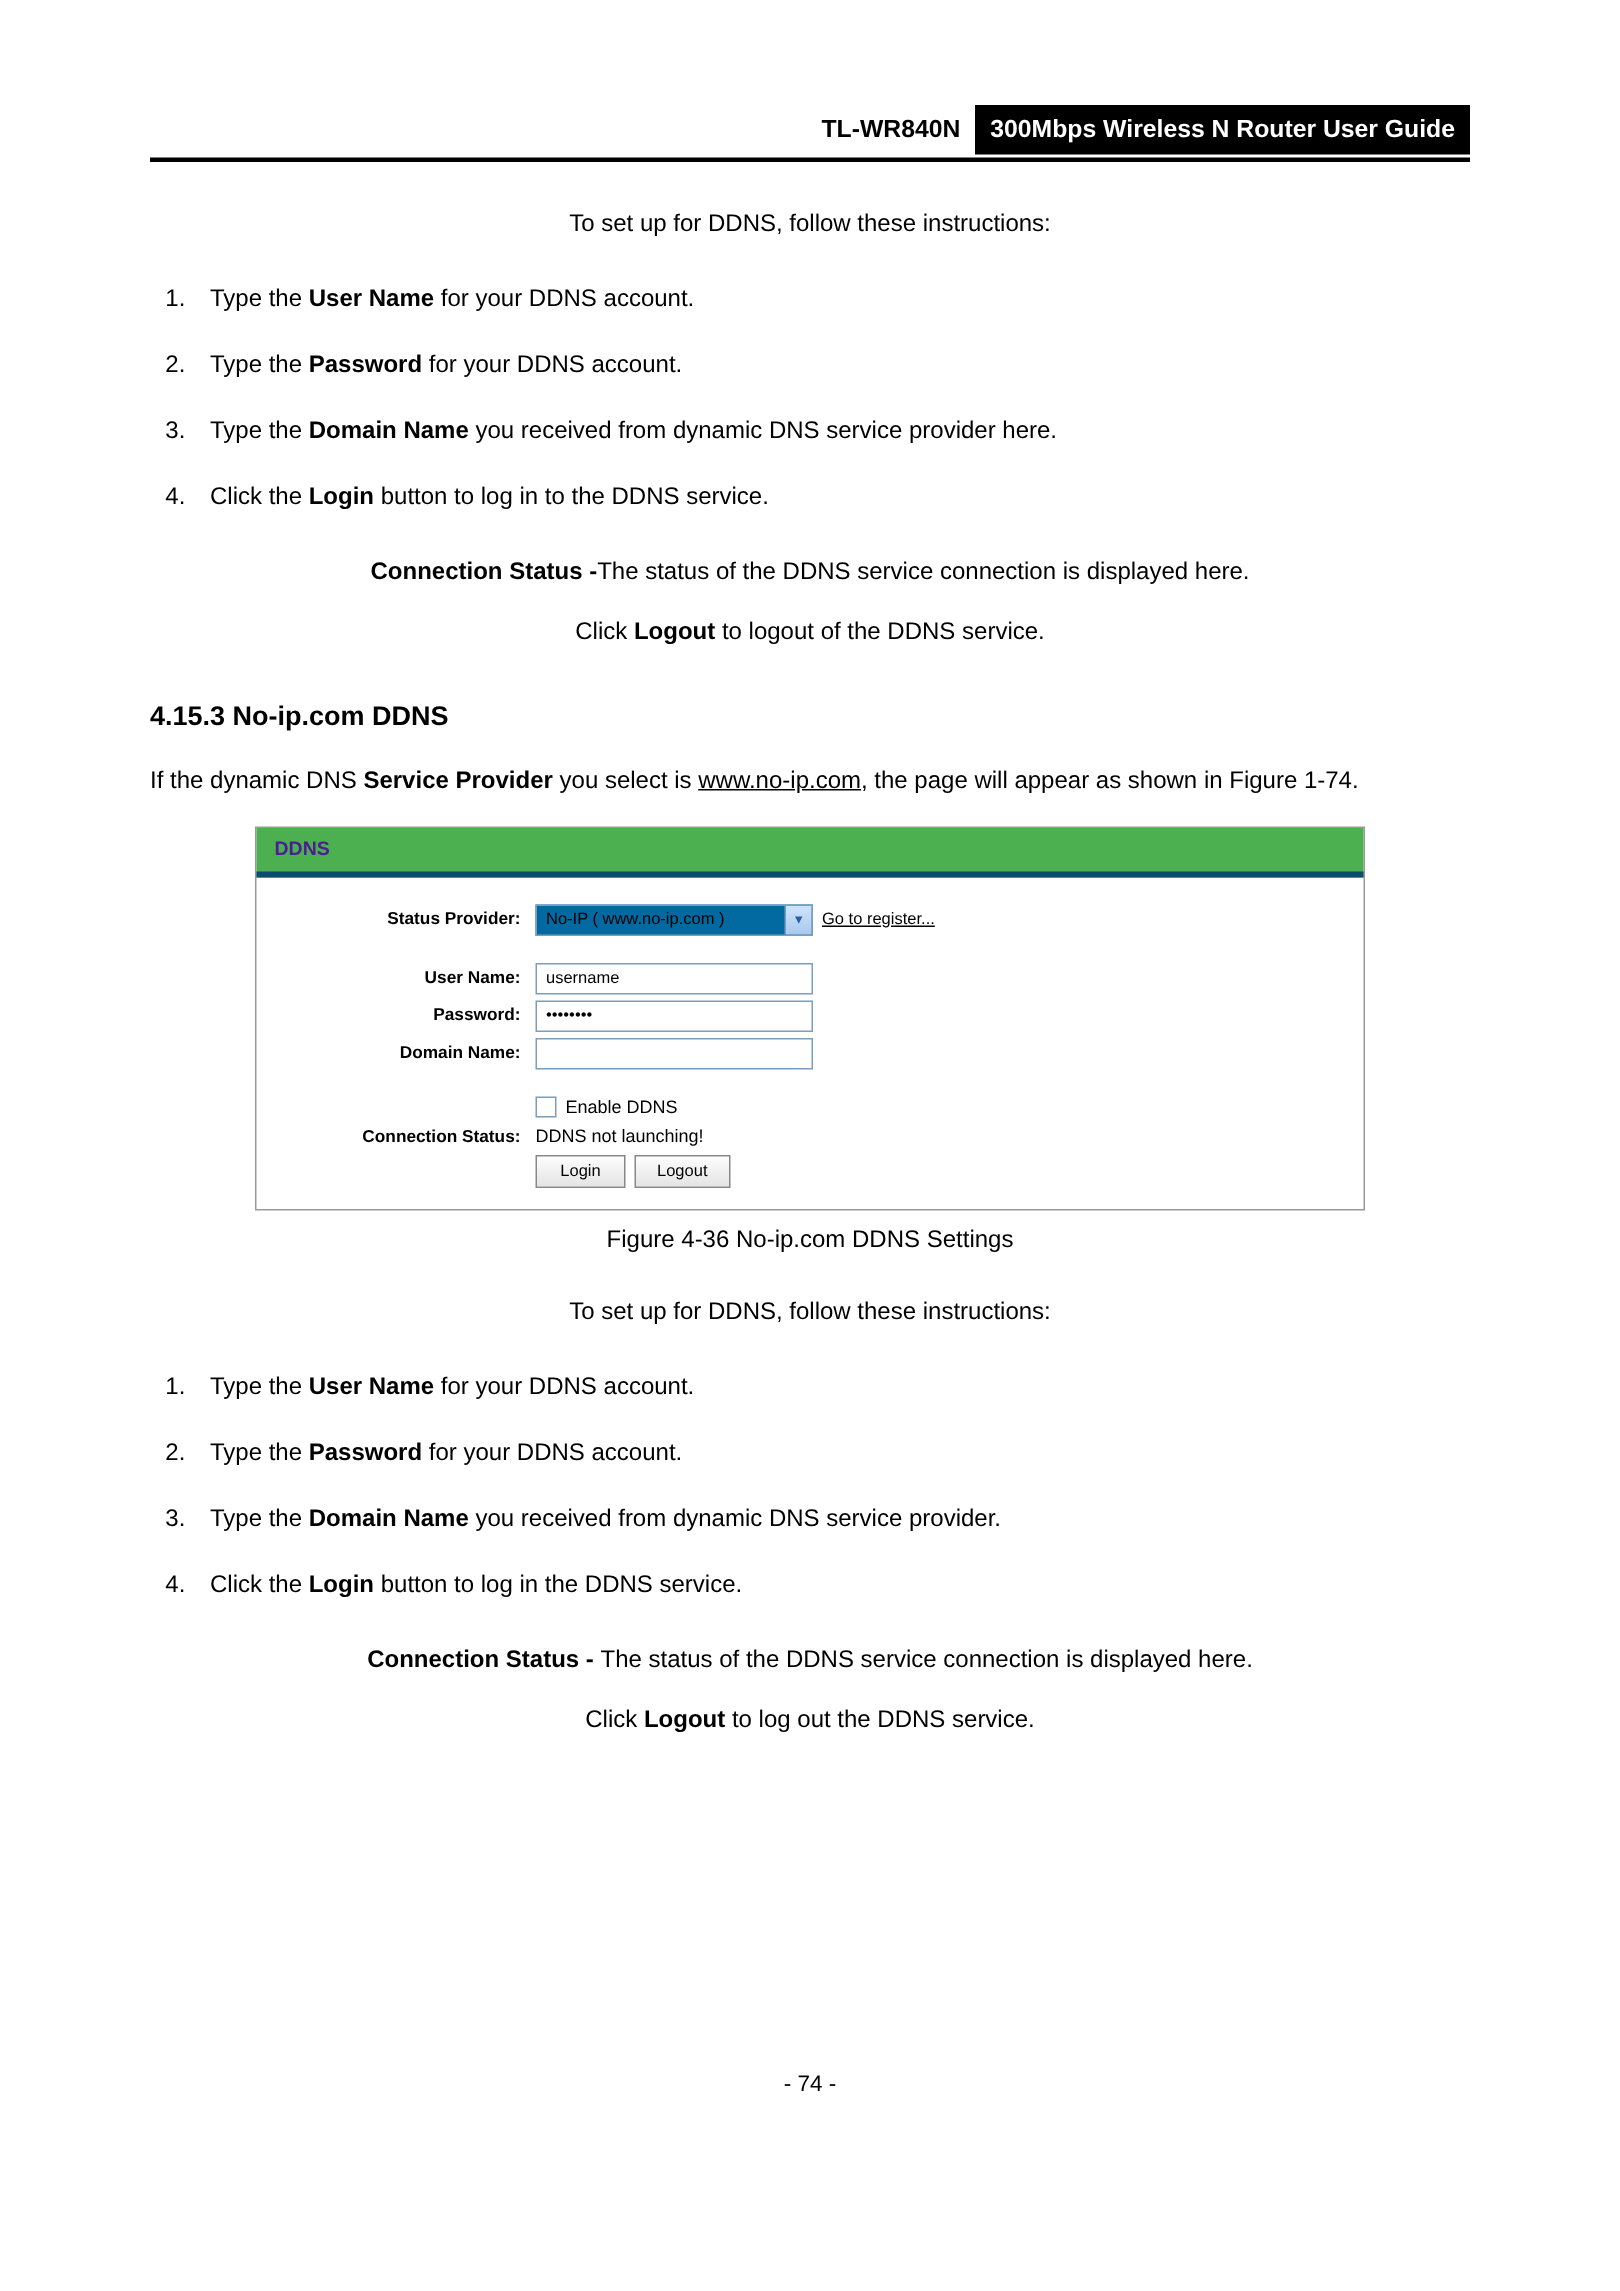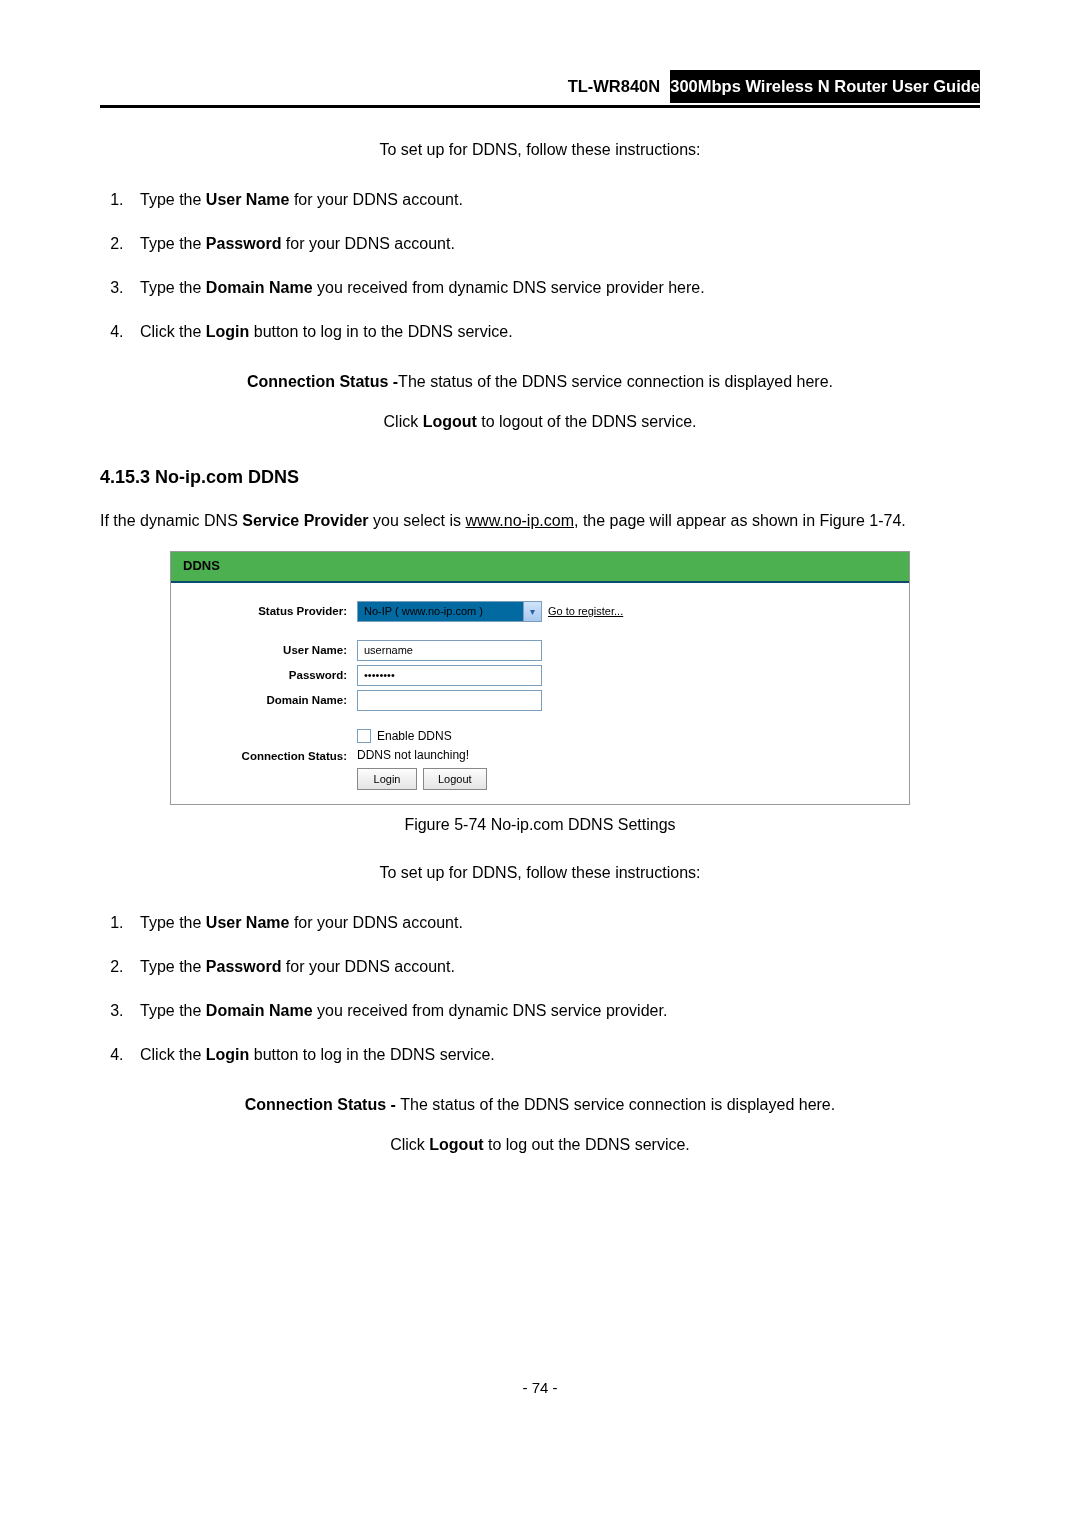--- a/index.html
+++ b/index.html
@@ -25,44 +25,44 @@
     font-size: 16.5px;
   }
   .model-box {
     display: inline-block;
     padding: 4px 10px 4px 4px;
   }
   .guide-box {
     display: inline-block;
     background: #000;
     color: #fff;
-    padding: 4px 0;
+    padding: 4px 10px;
   }
   .para { margin: 16px 0; text-align: center; }
   ol.steps { margin: 12px 0 12px 0; padding-left: 28px; }
   ol.steps li { padding: 10px 0 10px 12px; }
   .bold { font-weight: bold; }
   h3.section-heading { font-size: 18px; font-weight: bold; margin: 30px 0 18px 0; }
   .link { color: #000000; text-decoration: underline; }
   .justify { text-align: justify; }
 
   
   .ddns-figure {
     width: 740px;
     margin: 18px auto 8px auto;
     border: 1px solid #999;
     font-size: 12px;
     line-height: 1.3;
   }
   .ddns-titlebar {
     background: #4caf50;
-    color: #000000;
+    color: #4c1d95;
     font-weight: bold;
     padding: 6px 12px;
-    border-bottom: 2px solid #0c4a6e;
+    border-bottom: 4px solid #0c4a6e;
     font-size: 13px;
   }
   .ddns-body {
     padding: 14px 16px 10px 16px;
   }
   .ddns-row {
     display: flex;
     align-items: center;
     margin: 4px 0;
   }
@@ -213,21 +213,21 @@
       <div class="ddns-label"></div>
       <div class="ddns-ctrl">
         <button class="btn">Login</button>
         <button class="btn">Logout</button>
       </div>
     </div>
 
   </div>
 </div>
 
-<p class="figure-caption">Figure 5-74 No-ip.com DDNS Settings</p>
+<p class="figure-caption">Figure 4-36 No-ip.com DDNS Settings</p>
 
 <p class="para">To set up for DDNS, follow these instructions:</p>
 
 <ol class="steps">
   <li><span>Type the </span><span class="bold">User Name</span><span> for your DDNS account.</span></li>
   <li><span>Type the </span><span class="bold">Password</span><span> for your DDNS account.</span></li>
   <li><span>Type the </span><span class="bold">Domain Name</span><span> you received from dynamic DNS service provider.</span></li>
   <li><span>Click the </span><span class="bold">Login</span><span> button to log in the DDNS service.</span></li>
 </ol>
 

